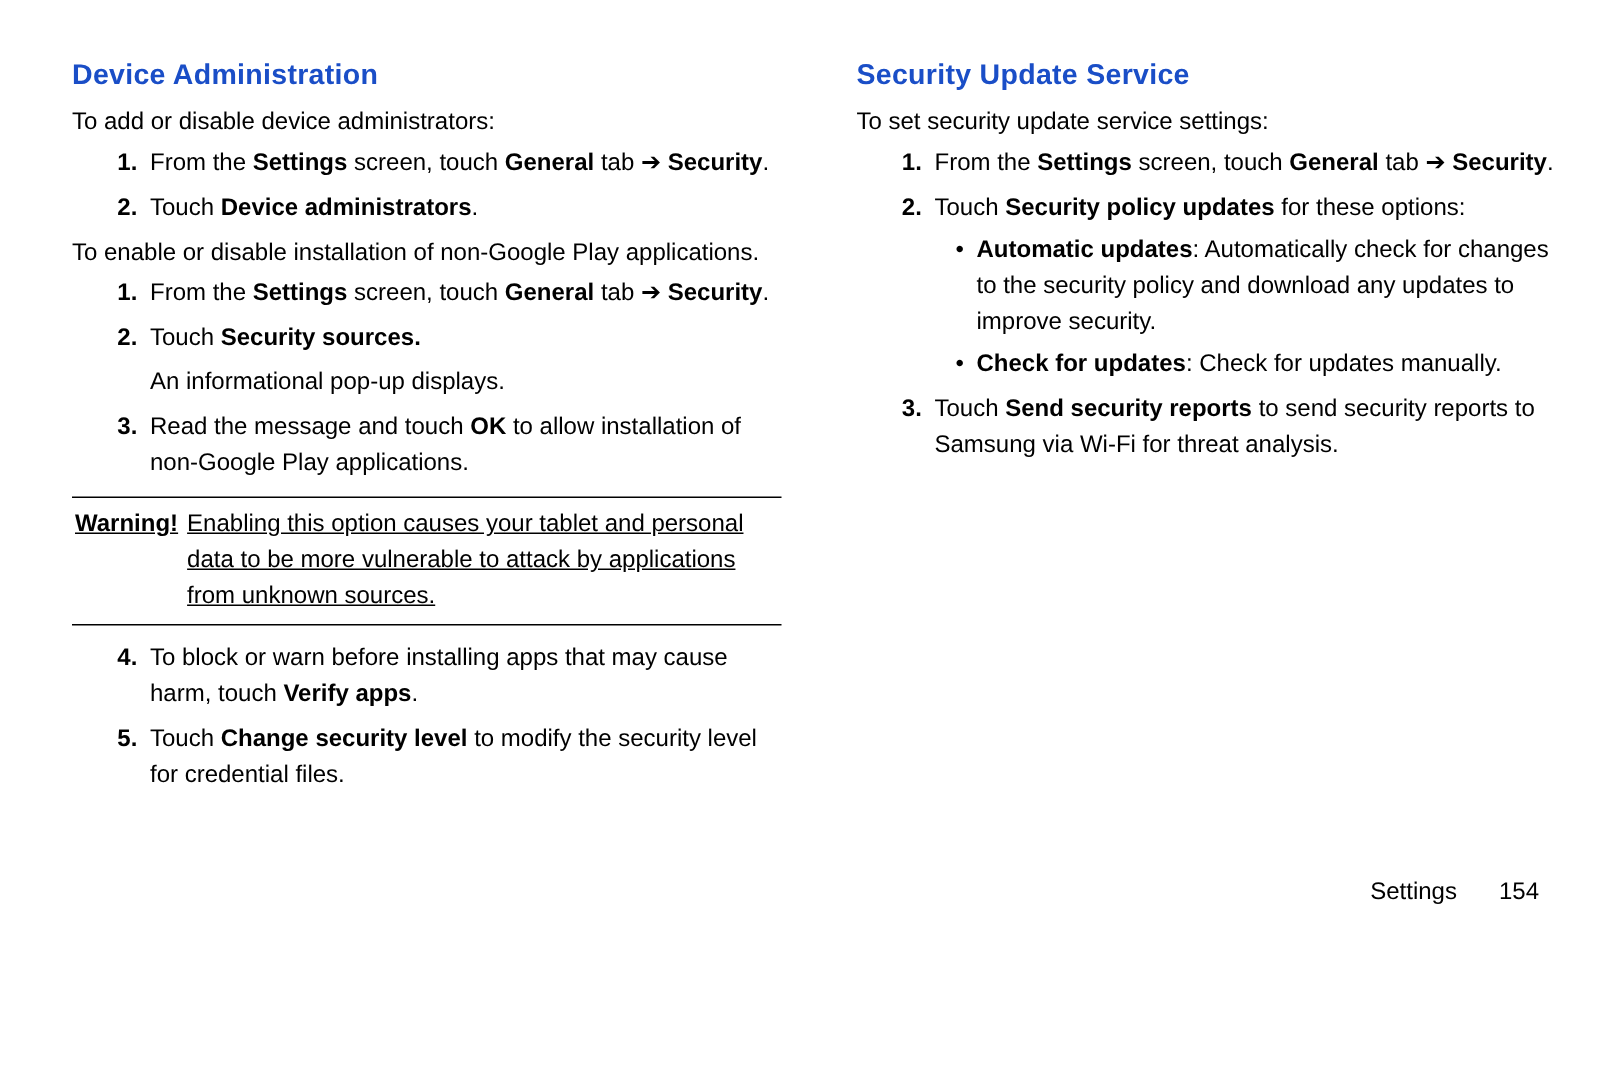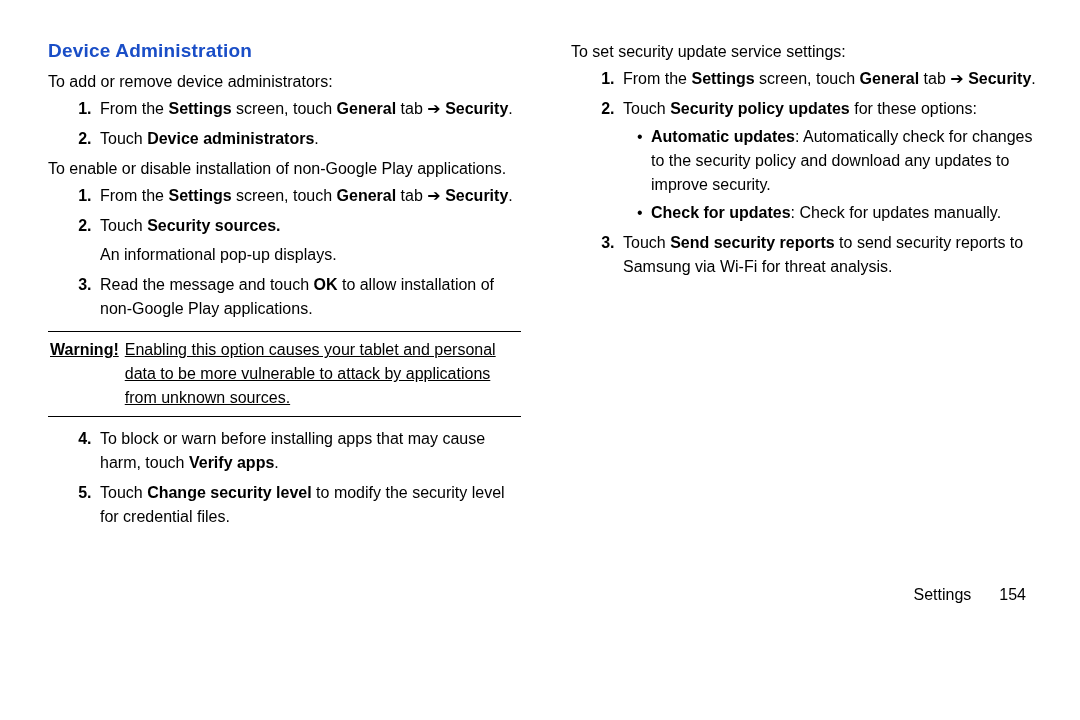--- a/index.html
+++ b/index.html
@@ -115,21 +115,21 @@
 </style>
 </head>
 <body>
 
 <div class="page">
   <div class="columns">
 
     <div class="col col-left">
       <h2 class="section-heading">Device Administration</h2>
 
-      <p>To add or remove device administrators:</p>
+      <p>To add or disable device administrators:</p>
 
       <ol>
         <li>
           <span>From the </span><b>Settings</b><span> screen, touch </span><b>General</b><span> tab </span><span>➔</span><span> </span><b>Security</b><span>.</span>
         </li>
         <li>
           <span>Touch </span><b>Device administrators</b><span>.</span>
         </li>
       </ol>
 
@@ -159,20 +159,21 @@
         <li>
           <span>To block or warn before installing apps that may cause harm, touch </span><b>Verify apps</b><span>.</span>
         </li>
         <li>
           <span>Touch </span><b>Change security level</b><span> to modify the security level for credential files.</span>
         </li>
       </ol>
     </div>
 
     <div class="col col-right">
+      <h2 class="section-heading">Security Update Service</h2>
 
       <p>To set security update service settings:</p>
 
       <ol>
         <li>
           <span>From the </span><b>Settings</b><span> screen, touch </span><b>General</b><span> tab </span><span>➔</span><span> </span><b>Security</b><span>.</span>
         </li>
         <li>
           <span>Touch </span><b>Security policy updates</b><span> for these options:</span>
           <ul>

